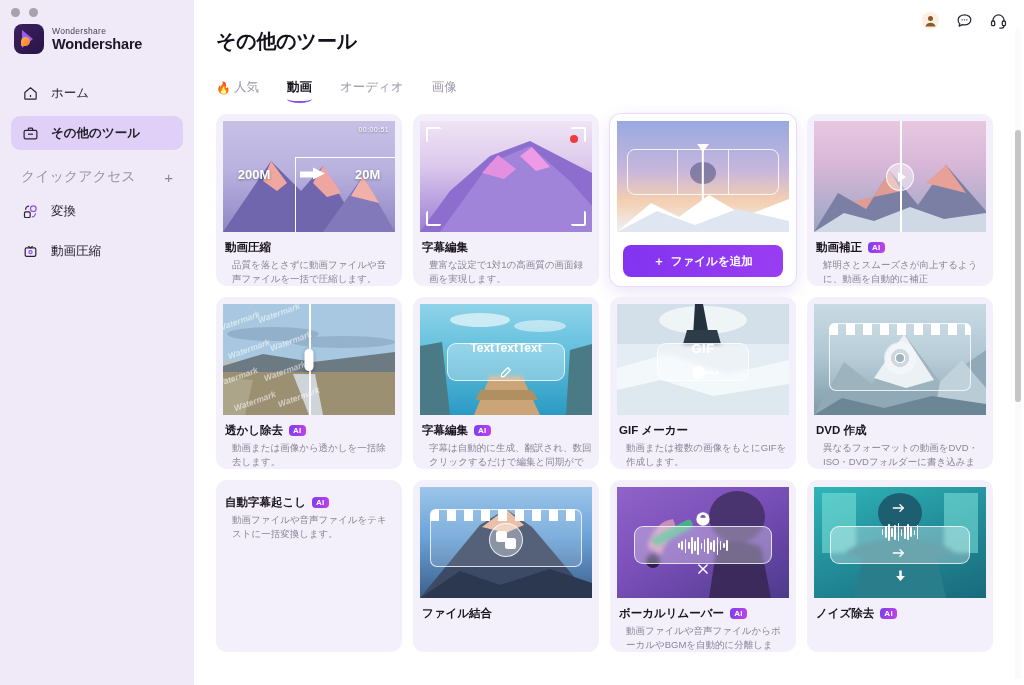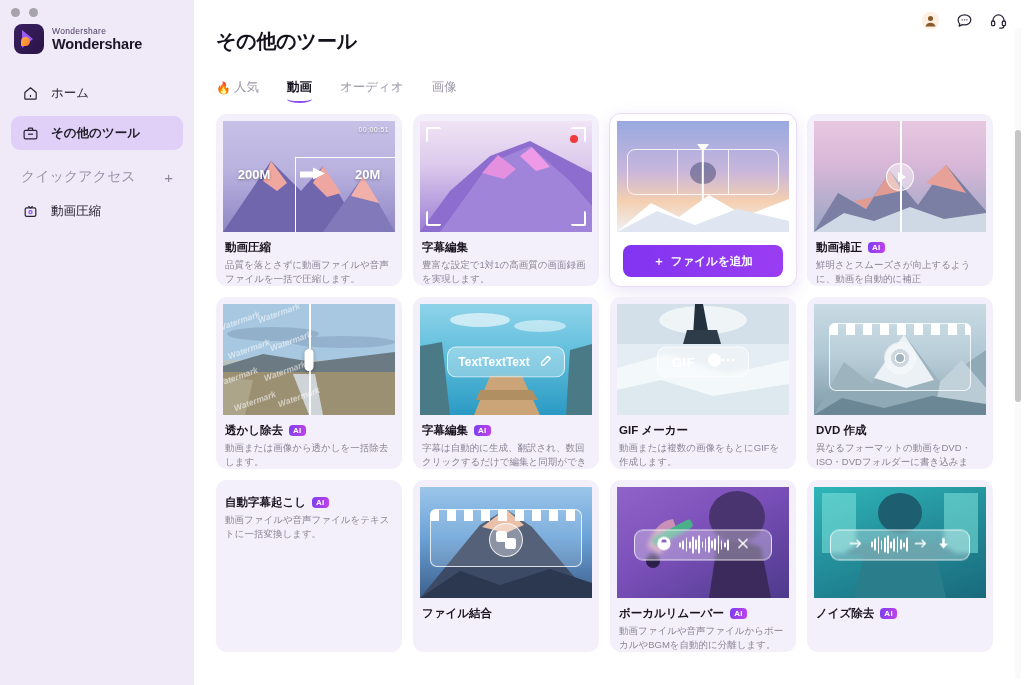--- a/index.html
+++ b/index.html
@@ -102,21 +102,21 @@
     font-size: 11.5px; font-weight: 700; color: #19141f;
     margin: 8px 0 3px 2px;
   }
   .ai-badge {
     display: inline-block; font-size: 8px; font-weight: 700; color: #fff;
     background: linear-gradient(100deg,#7b3ff0,#c341e8);
     border-radius: 4px; padding: 1.5px 4px; letter-spacing: .3px;
     line-height: 1;
   }
   .card-desc {
-    font-size: 9.5px; line-height: 1.45; color: #8b8497; margin-left: 2px;
+    font-size: 9.5px; line-height: 1.45; color: #8b8497; margin-left: 9px;
     max-width: 168px;
   }
 
   
   .addfile-btn {
     margin: 13px auto 0 auto; width: 160px; height: 32px;
     border-radius: 8px; border: none; cursor: pointer;
     background: linear-gradient(95deg,#8134f0,#9a3df2);
     color: #fff; font-size: 11.5px; font-weight: 700;
     display: flex; align-items: center; justify-content: center; gap: 6px;
@@ -185,25 +185,26 @@
   .scissors{position:absolute;left:50%;bottom:6%;transform:translateX(-50%);color:#fff;font-size:13px;line-height:1;}
 
   .wm-layer { position:absolute; inset:0; opacity:.55; }
   .wm-layer span {
     position:absolute; color:#fff; font-size:8.5px; font-style:italic; font-weight:700;
     transform: rotate(-20deg); white-space:nowrap;
   }
 
   .pill {
     position:absolute; left:50%; top:52%; transform:translate(-50%,-50%);
-    height:31px; min-width:118px; border-radius:9px;
+    height:38px; min-width:118px; border-radius:9px;
     background:rgba(255,255,255,.30); border:1.2px solid rgba(255,255,255,.75);
     display:flex;align-items:center;justify-content:center;gap:9px;
     color:#fff;font-size:12px;font-weight:700; padding:0 4px;
     backdrop-filter: blur(2px);
+    flex-direction: column;
   }
   .pill.small { min-width: 92px; font-size: 13px; letter-spacing:.5px; }
 
   .film {
     position:absolute; left:9%; right:9%; top:17%; bottom:22%;
     border-radius:7px; border:1.3px solid rgba(255,255,255,.8);
     background: rgba(255,255,255,.13);
   }
   .film-top {
     position:absolute; left:-1px; right:-1px; top:-1px; height:12px;
@@ -300,20 +301,31 @@
       </div>
 
     </nav>
 
     <div class="qa-head">
       <span class="qa-title">クイックアクセス</span>
       <span class="qa-plus">+</span>
     </div>
 
     <nav class="nav" style="margin-top:0">
+      <div class="nav-item">
+        <span class="ico">
+          <svg width="17" height="17" viewBox="0 0 24 24" fill="none" stroke="#2b2336" stroke-width="1.7" stroke-linejoin="round">
+            <rect x="3.5" y="12.5" width="8" height="8" rx="1.5"></rect>
+            <circle cx="16" cy="8" r="4" stroke="#8b4ff0"></circle>
+            <path d="M5 9.5a5 5 0 0 1 5-5" stroke="#2b2336"></path>
+            <path d="M19 14.5a5 5 0 0 1-5 5" stroke="#8b4ff0"></path>
+          </svg>
+        </span>
+        <span>変換</span>
+      </div>
 
 
       <div class="nav-item">
         <span class="ico">
           <svg width="17" height="17" viewBox="0 0 24 24" fill="none" stroke="#2b2336" stroke-width="1.7" stroke-linejoin="round">
             <rect x="4.5" y="7" width="15" height="12" rx="2"></rect>
               <path d="M9 4.5 12 7l3-2.5"></path>
               <circle cx="12" cy="13" r="2.2" stroke="#8b4ff0"></circle>
           </svg>
         </span>

